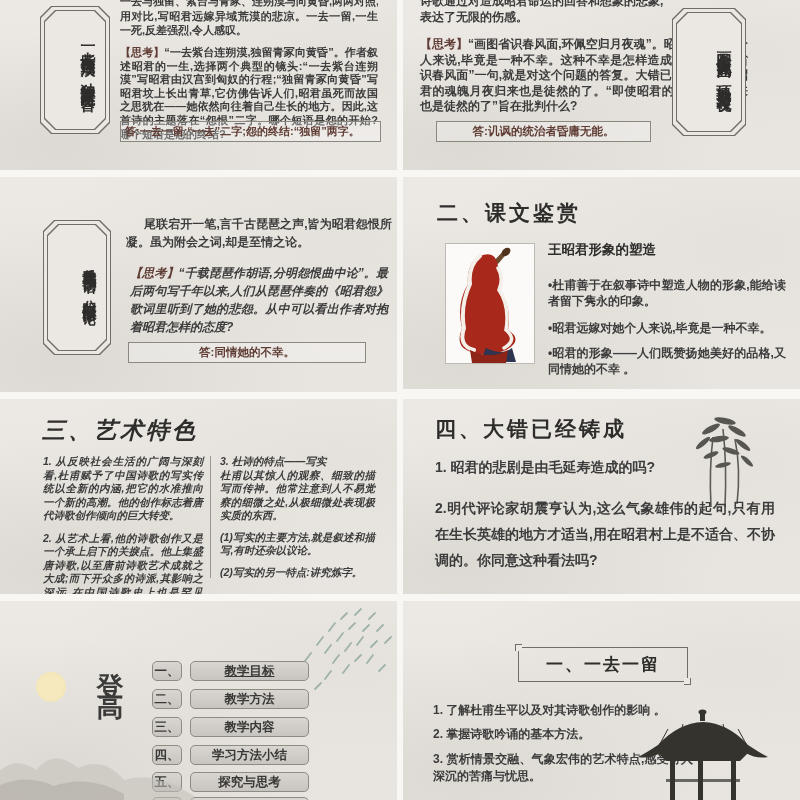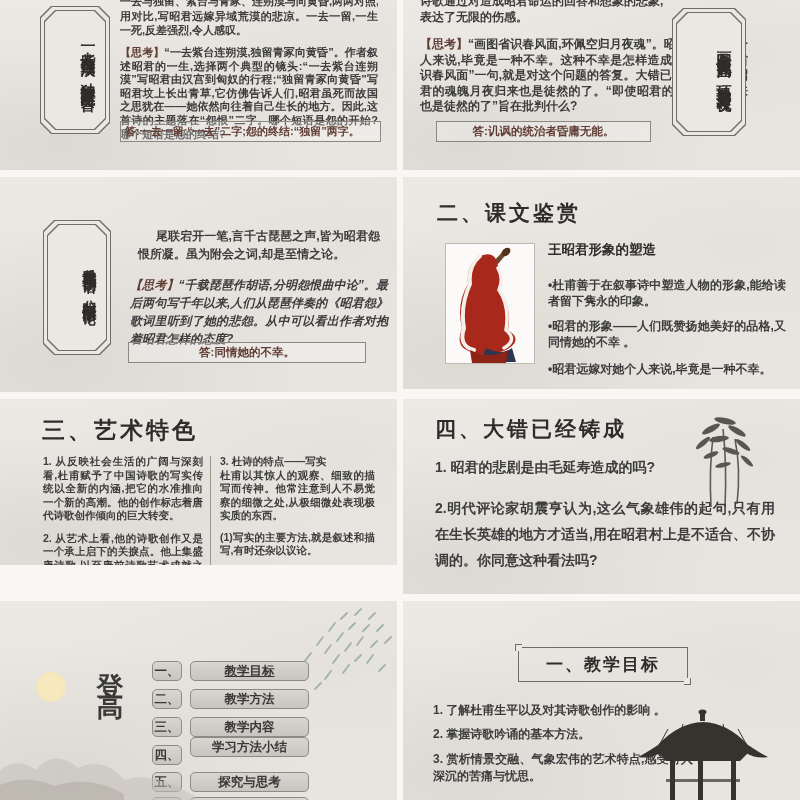--- a/index.html
+++ b/index.html
@@ -97,21 +97,21 @@
     <div class="obox" style="left:43px;top:43px;width:68px;height:135px;">
       <div class="f f1 oclip"></div>
         <div class="f f2 oclip"></div>
         <div class="f f3 oclip"></div>
         <div class="f f4 oclip"></div>
       <div class="vpoem" style="font-size:14px;">
         <span>千载琵琶作胡语,</span><span>分明怨恨曲中论。</span>
       </div>
     </div>
     <div style="position:absolute;left:126px;top:38px;width:266px;">
-      <p class="body-txt" style="margin:12px;font-size:12px;line-height:18px;text-indent:1.5em;">尾联宕开一笔,言千古琵琶之声,皆为昭君怨恨所凝。虽为附会之词,却是至情之论。</p>
+      <p class="body-txt" style="margin:0;font-size:12px;line-height:18px;text-indent:1.5em;">尾联宕开一笔,言千古琵琶之声,皆为昭君怨恨所凝。虽为附会之词,却是至情之论。</p>
       <p class="body-txt" style="margin:13px 4px 0;font-size:12px;line-height:18px;font-style:italic;">
         <b class="think-label">【思考】</b><span>“千载琵琶作胡语,分明怨恨曲中论”。最后两句写千年以来,人们从琵琶伴奏的《昭君怨》歌词里听到了她的悲怨。从中可以看出作者对抱着昭君怎样的态度?</span>
       </p>
     </div>
     <div class="ansbox" style="left:128px;width:228px;bottom:29px;font-size:11.5px;text-align:center;">答:同情她的不幸。</div>
   </div>
 
   <div class="card c-right" style="top:177px;height:212px;">
     <h2 class="sec-title" style="position:absolute;left:34px;top:22px;font-size:21px;">二、课文鉴赏</h2>
     <div class="imgbox" style="left:42px;top:66px;width:88px;height:119px;">
@@ -124,26 +124,26 @@
         <path d="M34,12 Q50,6 52,22 Q58,30 52,44 Q66,60 62,86 Q78,96 60,106 Q40,114 26,108 Q8,104 16,84 Q10,60 22,40 Q20,20 34,12 Z" fill="#a8281c"></path>
         <path d="M34,12 Q22,22 24,40 Q14,62 18,84 Q12,102 28,106" fill="none" stroke="#f4efe8" stroke-width="4" stroke-linecap="round"></path>
         <path d="M52,24 Q58,34 53,46 Q64,62 60,86 Q72,96 58,104" fill="none" stroke="#f4efe8" stroke-width="3.5" stroke-linecap="round"></path>
         <path d="M40,104 Q56,112 66,104 L70,118 L34,118 Z" fill="#2e3550"></path>
         <path d="M24,106 Q44,116 62,106 L60,119 L26,119 Z" fill="#8e2318"></path>
       </svg>
     </div>
     <div style="position:absolute;left:145px;top:64px;width:238px;">
       <div style="font-size:13.5px;font-weight:800;color:#2e2d2b;">王昭君形象的塑造</div>
       <p class="body-txt" style="margin:18px 0 0;font-size:12px;line-height:16px;">•杜甫善于在叙事诗中塑造人物的形象,能给读者留下隽永的印象。</p>
+      <p class="body-txt" style="margin:11px 0 0;font-size:12px;line-height:16px;">•昭君远嫁对她个人来说,毕竟是一种不幸。</p>
       <p class="body-txt" style="margin:9px 0 0;font-size:12px;line-height:16px;">•昭君的形象——人们既赞扬她美好的品格,又同情她的不幸 。</p>
-      <p class="body-txt" style="margin:11px 0 0;font-size:12px;line-height:16px;">•昭君远嫁对她个人来说,毕竟是一种不幸。</p>
-    </div>
-  </div>
-
-  <div class="card c-left" style="top:399px;height:166px;">
+    </div>
+  </div>
+
+  <div class="card c-left" style="top:399px;height:195px;font-style:italic;">
     <h2 class="sec-title" style="position:absolute;left:42px;top:16px;font-size:23px;">三、艺术特色</h2>
     <div style="position:absolute;left:210px;top:57px;width:1px;height:122px;background:#9a978f;"></div>
     <div style="position:absolute;left:43px;top:56px;width:160px;">
       <p class="body-txt" style="margin:0;font-size:10.5px;line-height:13.5px;">1. 从反映社会生活的广阔与深刻看,杜甫赋予了中国诗歌的写实传统以全新的内涵,把它的水准推向一个新的高潮。他的创作标志着唐代诗歌创作倾向的巨大转变。</p>
       <p class="body-txt" style="margin:9px 0 0;font-size:10.5px;line-height:13.5px;">2. 从艺术上看,他的诗歌创作又是一个承上启下的关捩点。他上集盛唐诗歌,以至唐前诗歌艺术成就之大成;而下开众多的诗派,其影响之深远,在中国诗歌史上也是罕见的。</p>
     </div>
     <div style="position:absolute;left:220px;top:56px;width:155px;">
       <p class="body-txt" style="margin:0;font-size:10.5px;line-height:13.5px;">3. 杜诗的特点——写实</p>
       <p class="body-txt" style="margin:0;font-size:10.5px;line-height:13.5px;">杜甫以其惊人的观察、细致的描写而传神。他常注意到人不易觉察的细微之处,从极细微处表现极实质的东西。</p>
       <p class="body-txt" style="margin:8px 0 0;font-size:10.5px;line-height:13.5px;">(1)写实的主要方法,就是叙述和描写,有时还杂以议论。</p>
@@ -182,21 +182,21 @@
     <div style="position:absolute;left:36px;top:71px;width:30px;height:30px;border-radius:50%;background:radial-gradient(circle,#f5e9bd 55%,#f0e3b2 100%);"></div>
     <div style="position:absolute;left:92px;top:50px;writing-mode:vertical-rl;text-orientation:upright;font-size:27px;font-weight:800;color:#3a3a38;letter-spacing:18px;">登高</div>
 
     <div class="numbox" style="top:60px;">一、</div>
     <div class="lblbox" style="top:60px;text-decoration:underline;">教学目标</div>
     <div class="numbox" style="top:88px;">二、</div>
     <div class="lblbox" style="top:88px;">教学方法</div>
     <div class="numbox" style="top:116px;">三、</div>
     <div class="lblbox" style="top:116px;">教学内容</div>
     <div class="numbox" style="top:144px;">四、</div>
-    <div class="lblbox" style="top:136px;text-align:center;">学习方法小结</div>
+    <div class="lblbox" style="top:144px;text-align:center;">学习方法小结</div>
     <div class="numbox" style="top:171px;">五、</div>
     <div class="lblbox" style="top:171px;">探究与思考</div>
     <div class="numbox" style="top:196px;"></div>
     <div class="lblbox" style="top:196px;"></div>
 
     <div style="position:absolute;left:285px;top:0px;">
       <svg width="112" height="95" viewBox="0 0 112 95" opacity="0.8">
         <g stroke="#8fa89f" stroke-width="1.8" stroke-linecap="round">
           <line x1="20" y1="60" x2="26" y2="52"></line>
             <line x1="32" y1="44" x2="38" y2="36"></line>
@@ -226,21 +226,21 @@
     <div style="position:absolute;left:-6px;bottom:-6px;">
       <svg width="200" height="70" viewBox="0 0 200 70">
         <path d="M0,70 L0,40 Q20,18 42,34 Q60,12 84,32 Q110,20 130,44 Q160,34 200,60 L200,70 Z" fill="#c3bfb8" opacity="0.55"></path>
         <path d="M0,70 L0,52 Q30,36 60,50 Q95,38 130,58 L130,70 Z" fill="#aca8a0" opacity="0.5"></path>
       </svg>
     </div>
   </div>
 
   <div class="card c-right" style="top:601px;height:199px;">
     <div class="plaque" style="left:115px;top:46px;width:168px;height:33px;">
-      <span style="font-size:17px;font-weight:800;color:#2e2d2b;letter-spacing:2px;">一、教学目标</span>
+      <span style="font-size:17px;font-weight:800;color:#2e2d2b;letter-spacing:2px;">一、一去一留</span>
     </div>
     <div style="position:absolute;left:30px;top:102px;width:260px;">
       <p class="body-txt" style="margin:0;font-size:12px;line-height:15px;">1. 了解杜甫生平以及对其诗歌创作的影响 。</p>
       <p class="body-txt" style="margin:9px 0 0;font-size:12px;line-height:15px;">2. 掌握诗歌吟诵的基本方法。</p>
       <p class="body-txt" style="margin:9px 0 0;font-size:12px;line-height:17px;">3. 赏析情景交融、气象宏伟的艺术特点,感受诗人深沉的苦痛与忧思。</p>
     </div>
     <div style="position:absolute;left:225px;top:108px;">
       <svg width="150" height="95" viewBox="0 0 150 95">
         <g fill="#34332e">
           <rect x="72" y="2" width="5" height="10"></rect>

